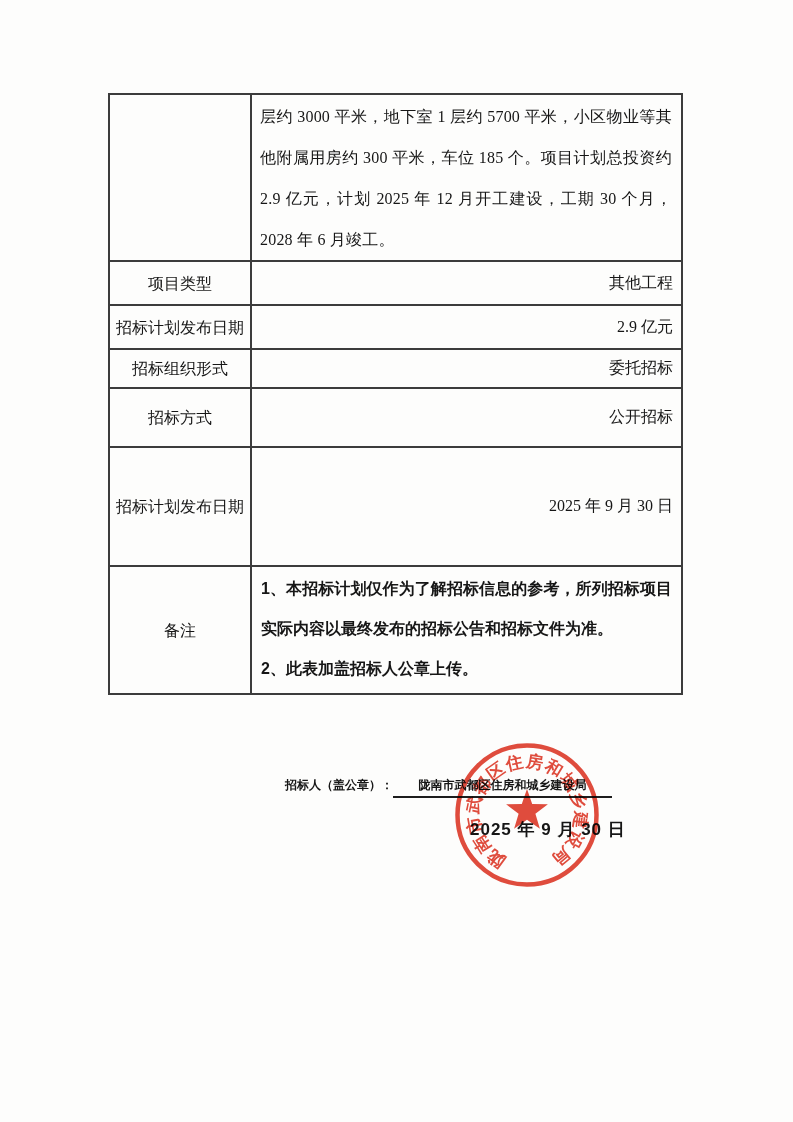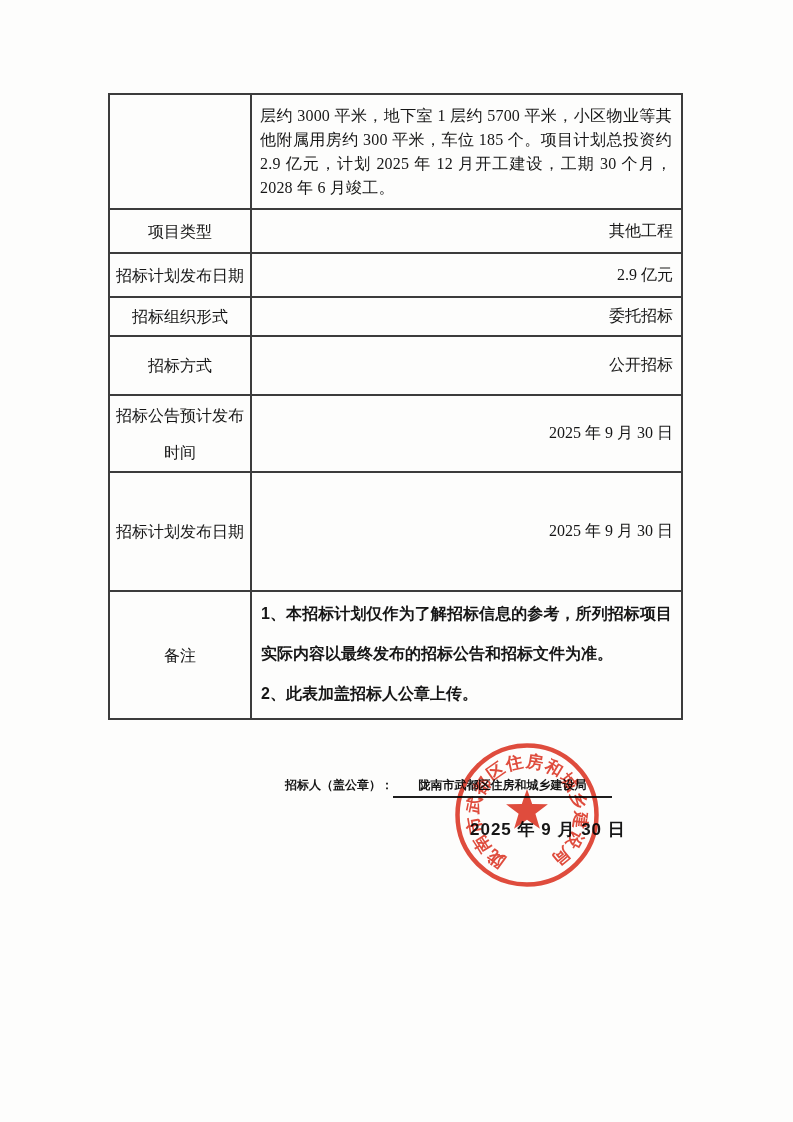--- a/index.html
+++ b/index.html
@@ -35,21 +35,21 @@
     white-space:pre-line;
     line-height:37px;
     padding:0 4px;
   }
   td.value-cell {
     text-align:right;
     padding:0 8px;
   }
   td.para-cell {
     text-align:justify;
-    line-height:24px;
+    line-height:41px;
     padding:1px 9px 0 8px;
     letter-spacing:0.2px;
   }
   td.remarks-cell {
     padding:2px 9px 4px 9px;
     font-family:"Liberation Sans","DejaVu Sans",sans-serif;
     font-weight:600;
     font-size:15.5px;
   }
   td.remarks-cell p { margin:0; line-height:40px; text-align:justify; }
@@ -126,25 +126,20 @@
         <td class="value-cell">2.9 亿元</td>
       </tr>
       <tr class="r4">
         <td class="label-cell">招标组织形式</td>
         <td class="value-cell">委托招标</td>
       </tr>
       <tr class="r5">
         <td class="label-cell">招标方式</td>
         <td class="value-cell">公开招标</td>
       </tr>
-      <tr class="r6">
-        <td class="label-cell">招标公告预计发布
-时间</td>
-        <td class="value-cell">2025 年 9 月 30 日</td>
-      </tr>
       <tr class="r7">
         <td class="label-cell">招标计划发布日期</td>
         <td class="value-cell">2025 年 9 月 30 日</td>
       </tr>
       <tr class="r8">
         <td class="label-cell">备注</td>
         <td class="remarks-cell">
           <p>1、本招标计划仅作为了解招标信息的参考，所列招标项目实际内容以最终发布的招标公告和招标文件为准。</p>
           <p>2、此表加盖招标人公章上传。</p>
         </td>

